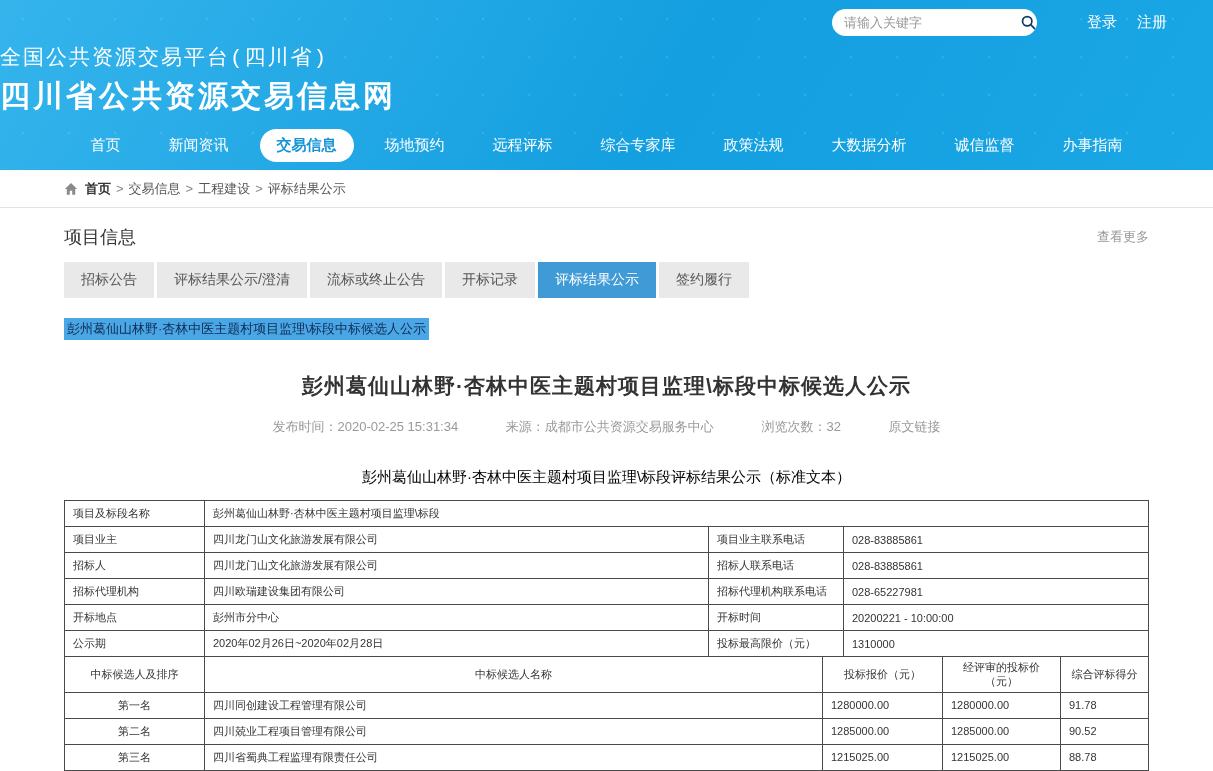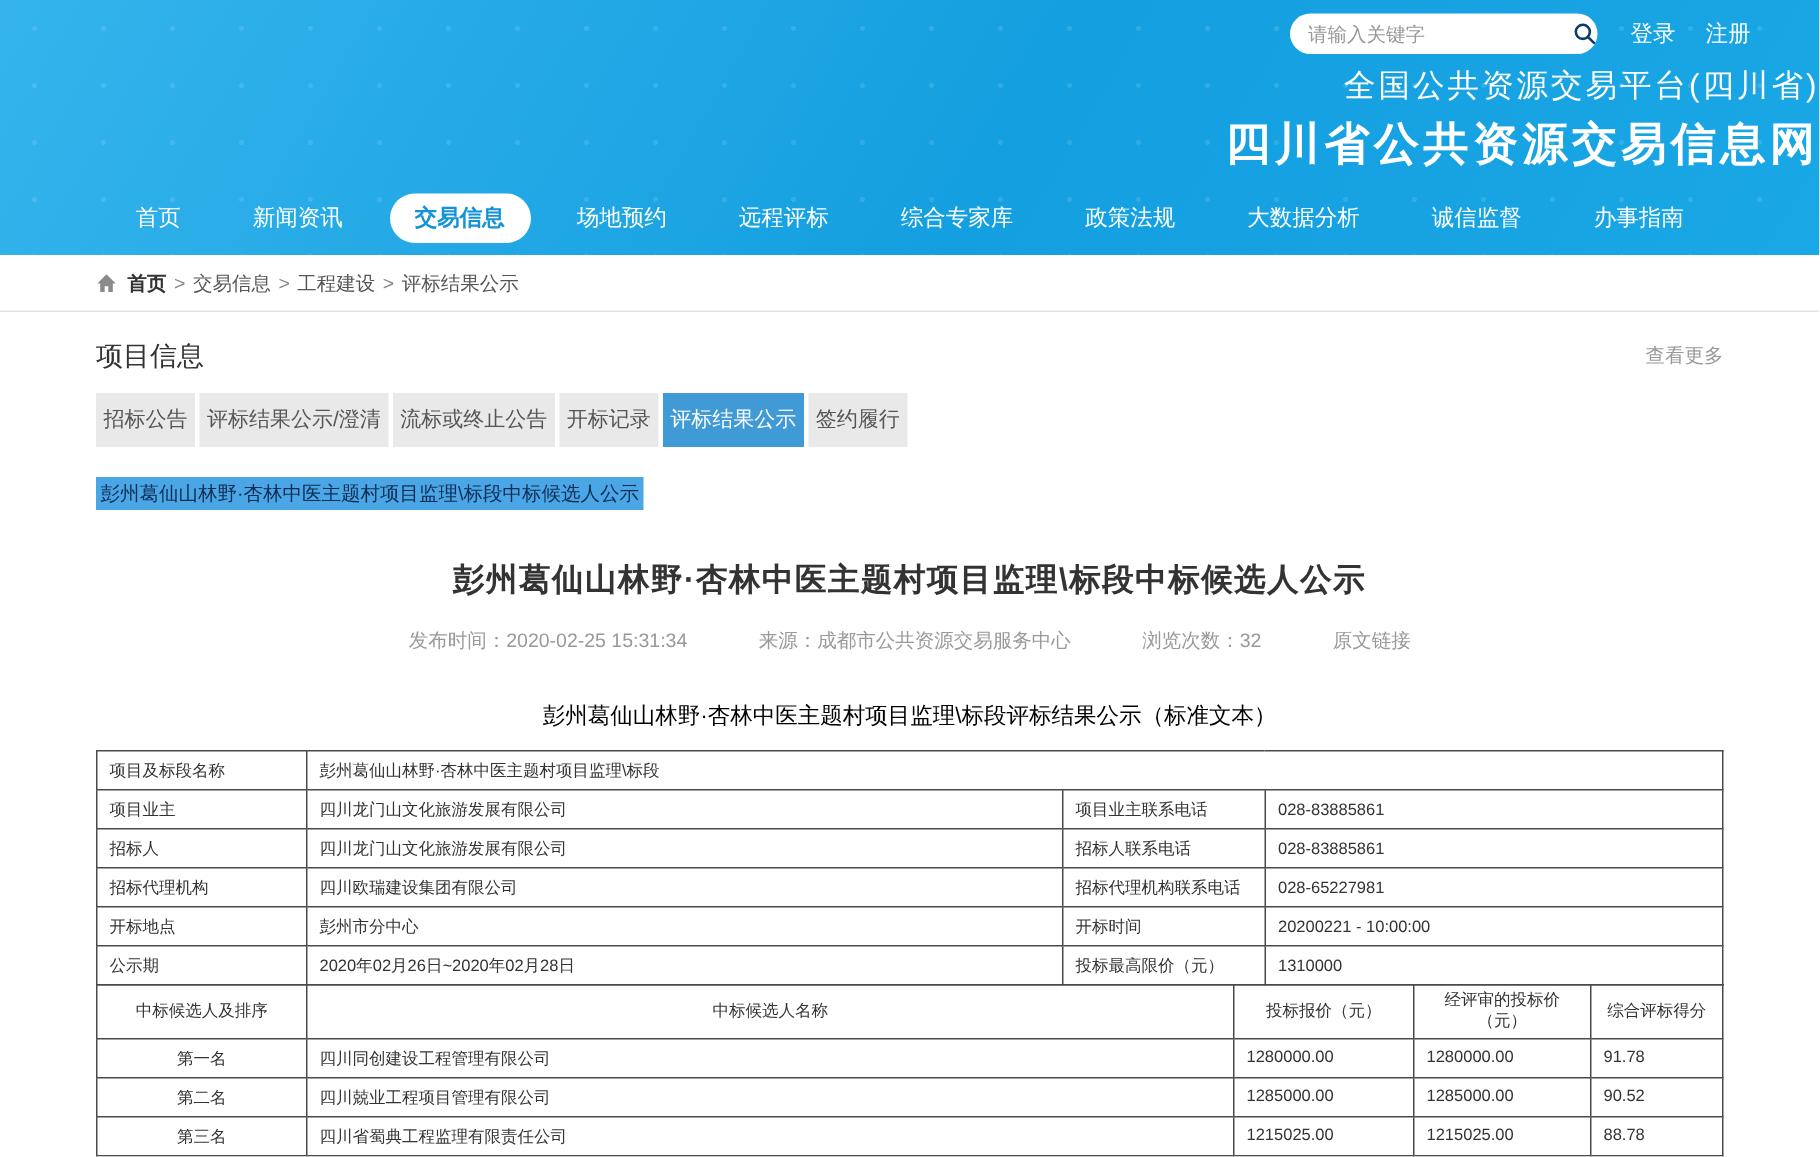--- a/index.html
+++ b/index.html
@@ -23,38 +23,39 @@
     position: absolute; inset: 0;
     background-image: radial-gradient(circle, rgba(255,255,255,0.22) 1.5px, transparent 1.6px);
     background-size: 46px 38px;
     opacity: .5;
     pointer-events: none;
   }
   .topbar {
     position: relative;
     display: flex; justify-content: flex-end; align-items: center;
     padding: 9px 46px 0 0;
+    gap: 28px;
   }
   .search-box {
     width: 205px; height: 27px;
     background: #fff; border-radius: 15px;
     display: flex; align-items: center;
     padding: 0 8px 0 12px;
   }
   .search-box input {
     flex: 1; border: none; outline: none; background: transparent;
     font-size: 13px; color: #333;
     font-family: "Liberation Sans", "DejaVu Sans", sans-serif;
   }
   .search-box input::placeholder { color: #999; }
   .search-btn { display: flex; align-items: center; cursor: pointer; }
   .auth-links { display: flex; align-items: center; margin-left: 22px; gap: 20px; }
   .auth-links a { color: #fff; font-size: 15px; }
 
-  .titles { position: relative; text-align: right; margin-top: 7px; }
+  .titles { position: relative; text-align: left; margin-top: 7px; font-family: Liberation Mono, monospace; }
   .platform-title { font-size: 21px; letter-spacing: 2px; font-weight: normal; }
   .site-title { font-size: 30px; font-weight: bold; letter-spacing: 3px; margin-top: 5px; }
 
   .main-nav {
     position: relative;
     display: flex; justify-content: center; align-items: center;
     gap: 14px; margin-top: 12px;
   }
   .main-nav a {
     color: #fff; font-size: 15px;
@@ -86,21 +87,21 @@
   .section-head {
     display: flex; justify-content: space-between; align-items: center;
     padding-top: 17px;
   }
   .section-title { font-size: 18px; color: #333; font-weight: normal; }
   .view-more { font-size: 13px; color: #999; }
 
   .tabs { display: flex; gap: 3px; margin-top: 13px; }
   .tab {
     background: #e9e9e9; color: #555;
-    font-size: 14px; padding: 9px 5px;
+    font-size: 14px; padding: 9px 17px;
     white-space: nowrap; cursor: pointer;
   }
   .tab.active { background: #3f9ad6; color: #fff; }
 
   .selected-item { margin-top: 20px; }
   .selected-item a {
     display: inline-block;
     background: #4aa6e4; color: #0e2c55;
     font-size: 13px; padding: 2px 3px;
   }

